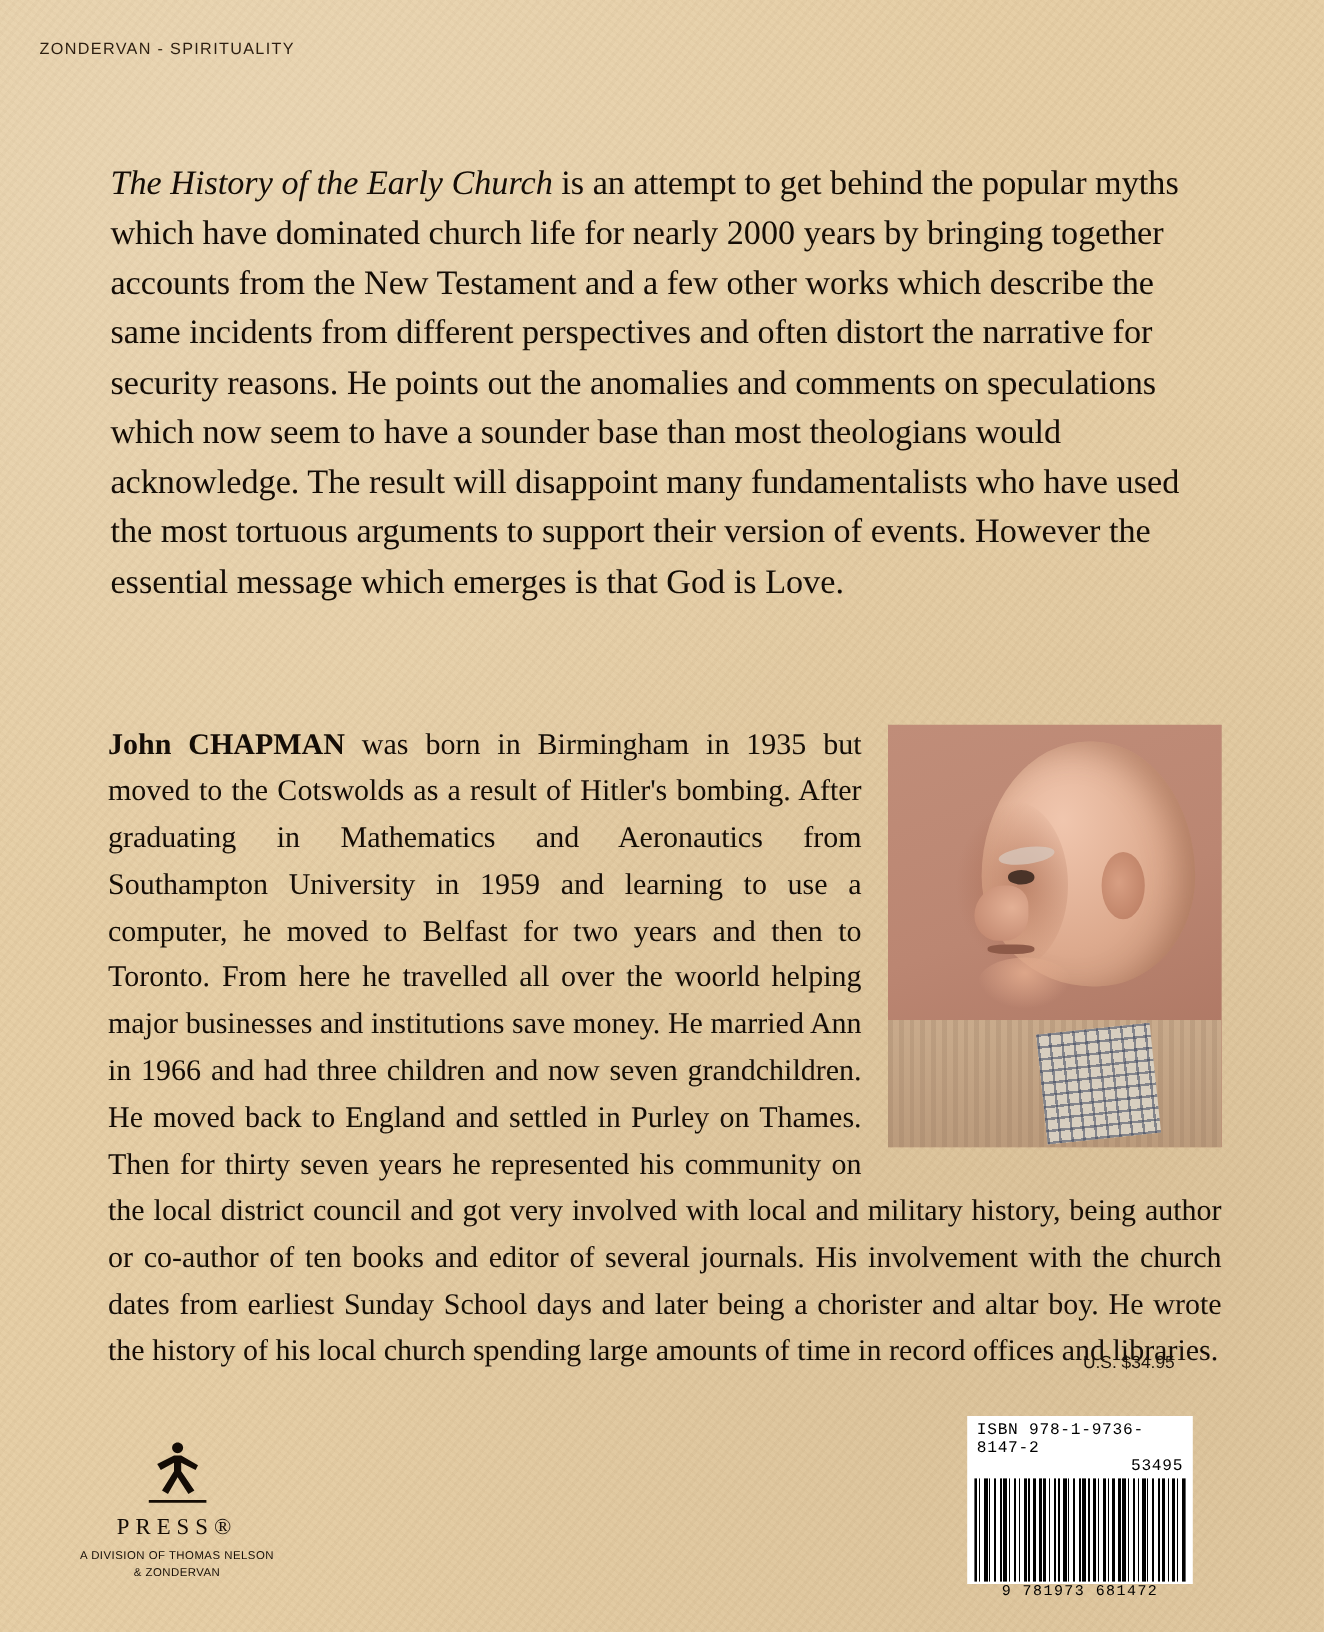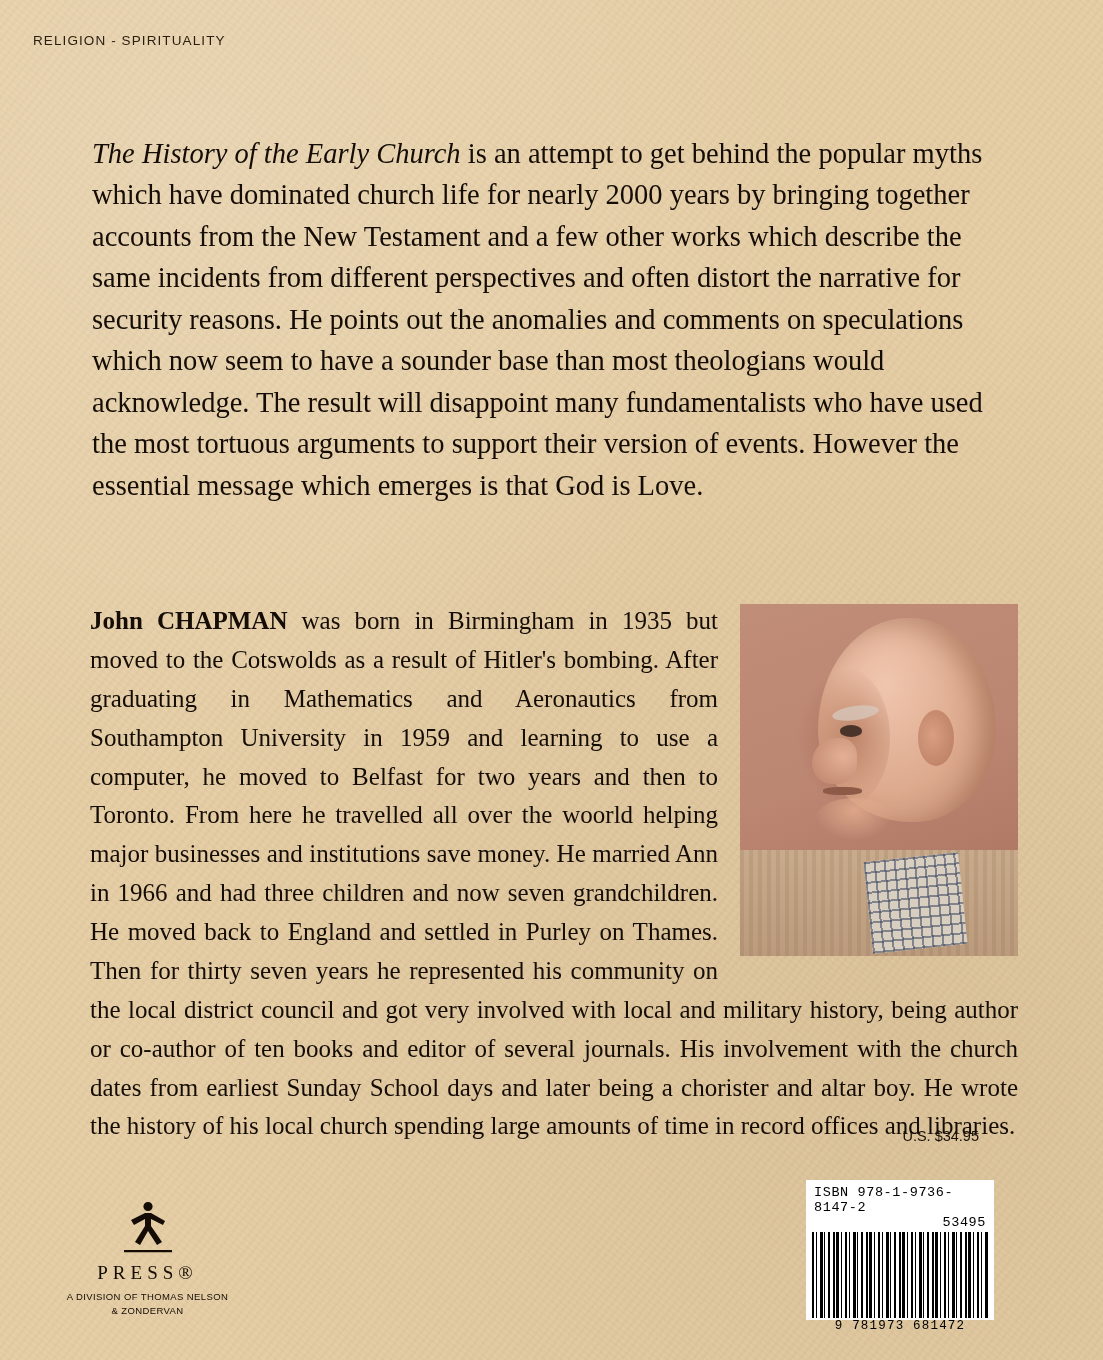--- a/index.html
+++ b/index.html
@@ -257,21 +257,21 @@
     letter-spacing: 0.4px;
     margin-top: 7px;
     line-height: 1.35;
   }
 </style>
 </head>
 <body>
 
 <div class="paper-texture"></div>
 
-<div class="category">RELIGION - SPIRITUALITY</div>
+<div class="category">ZONDERVAN - SPIRITUALITY</div>
 
 <div class="blurb"><span class="title-italic">The History of the Early Church</span><span> is an attempt to get behind the popular myths which have dominated church life for nearly 2000 years by bringing together accounts from the New Testament and a few other works which describe the same incidents from different perspectives and often distort the narrative for security reasons. He points out the anomalies and comments on speculations which now seem to have a sounder base than most theologians would acknowledge. The result will disappoint many fundamentalists who have used the most tortuous arguments to support their version of events. However the essential message which emerges is that God is Love.</span></div>
 
 <div class="bio-block">
   <div class="bio-photo">
     <div class="bg"></div>
     <div class="head"></div>
     <div class="face-shadow"></div>
     <div class="ear"></div>
     <div class="brow"></div>

